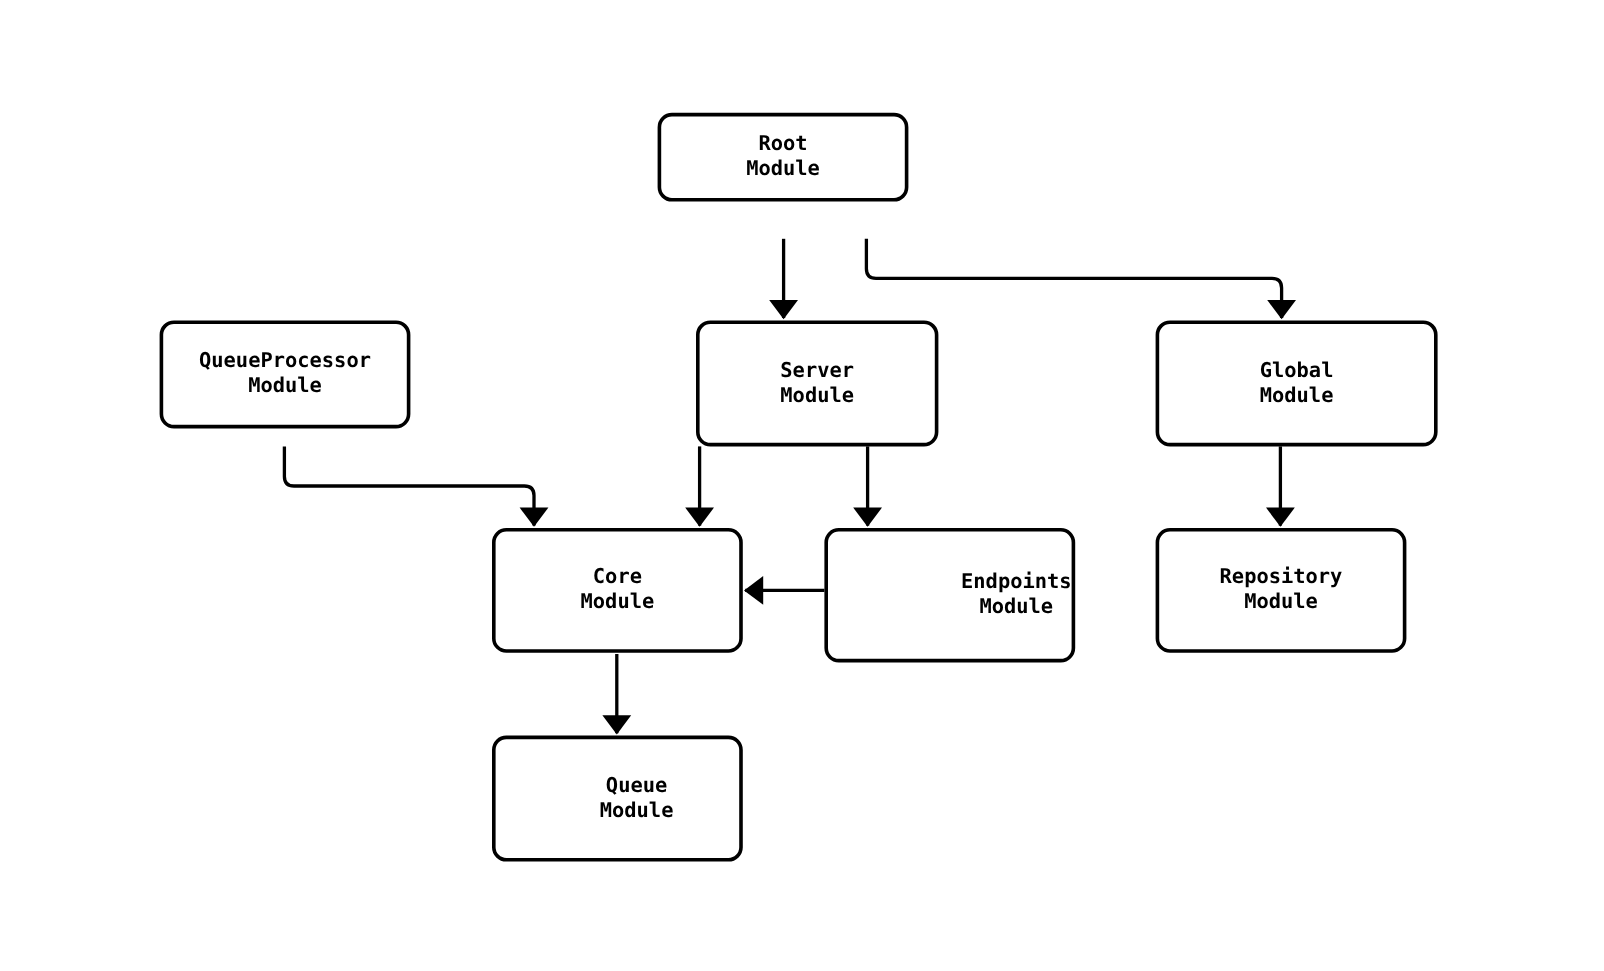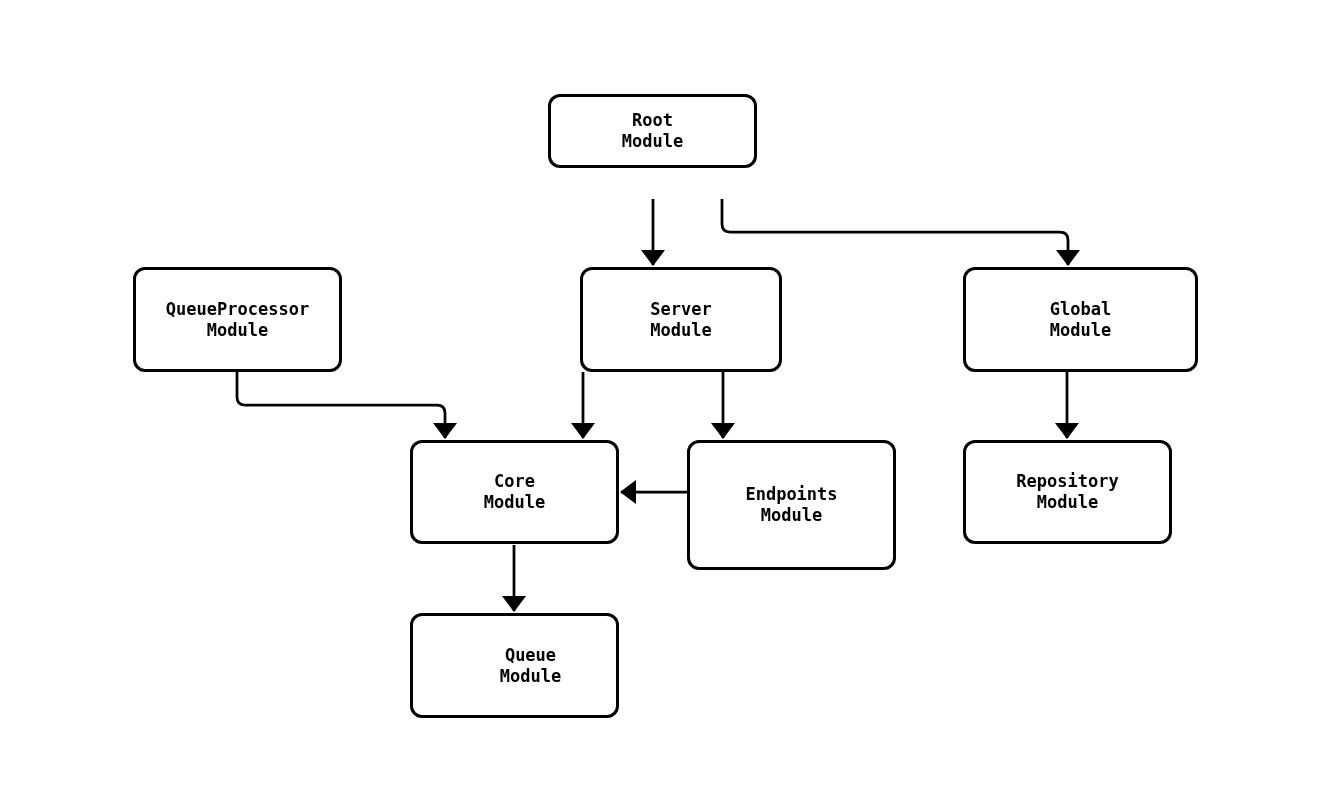--- a/index.html
+++ b/index.html
@@ -69,37 +69,37 @@
       <path class="edge" d="M723 372 L723 438" marker-end="url(#arrowhead)"></path>
       <path class="edge" d="M687 492 L621 492" marker-end="url(#arrowhead)"></path>
       <path class="edge" d="M1067 372 L1067 438" marker-end="url(#arrowhead)"></path>
       <path class="edge" d="M514 545 L514 611" marker-end="url(#arrowhead)"></path>
     </svg>
 
   <div class="node" style="left: 548px; top: 94px; width: 209px; height: 74px;">
     <span class="node-label">Root
 Module</span>
   </div>
-  <div class="node" style="left: 133px; top: 267px; width: 209px; height: 105px;">
+  <div class="node" style="left: 133px; top: 267px; width: 209px; height: 90px;">
     <span class="node-label">QueueProcessor
 Module</span>
   </div>
   <div class="node" style="left: 548px; top: 267px; width: 202px; height: 105px; margin-left: 32px;">
     <span class="node-label">Server
 Module</span>
   </div>
   <div class="node" style="left: 963px; top: 267px; width: 235px; height: 105px;">
     <span class="node-label">Global
 Module</span>
   </div>
   <div class="node" style="left: 410px; top: 440px; width: 209px; height: 104px;">
     <span class="node-label">Core
 Module</span>
   </div>
-  <div class="node" style="left: 687px; top: 440px; width: 209px; height: 130px;">
+  <div class="node" style="left: 687px; top: 440px; width: 209px; height: 112px; justify-content: flex-end;">
     <span class="node-label">Endpoints
 Module</span>
   </div>
   <div class="node" style="left: 963px; top: 440px; width: 209px; height: 104px;">
     <span class="node-label">Repository
 Module</span>
   </div>
   <div class="node" style="left: 410px; top: 613px; width: 209px; height: 105px; padding-left: 32px;">
     <span class="node-label">Queue
 Module</span>

